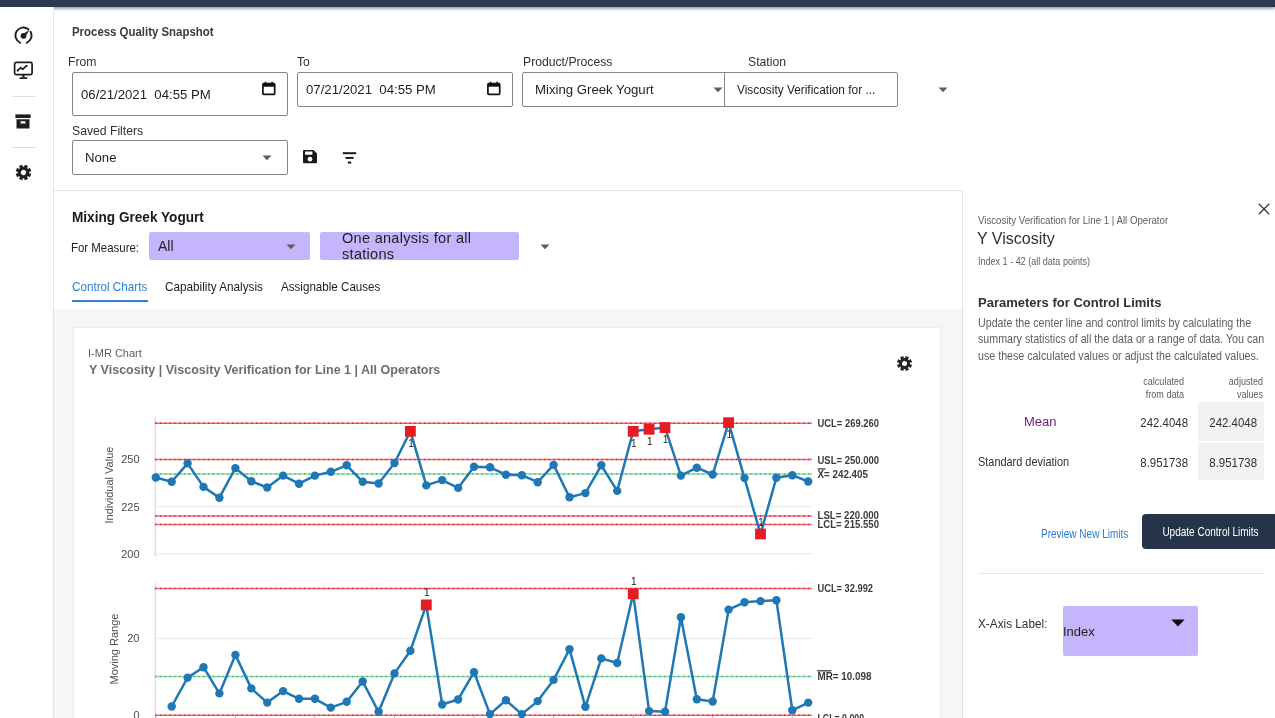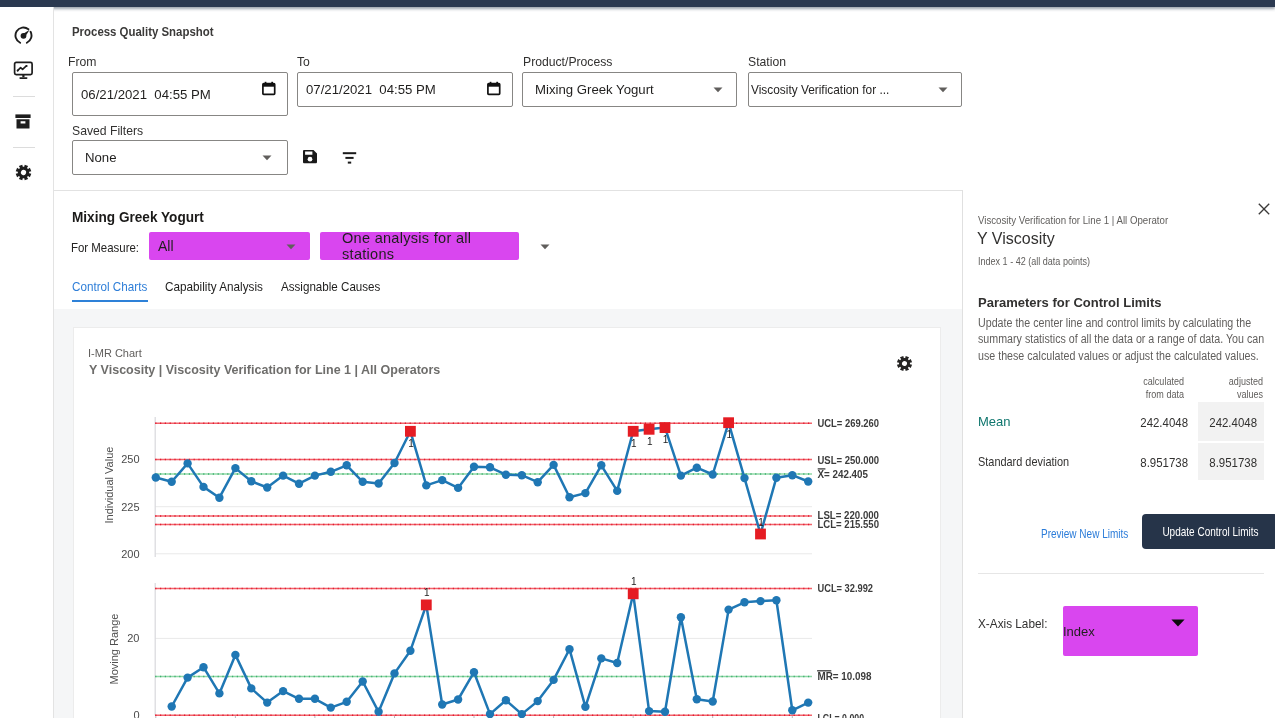--- a/index.html
+++ b/index.html
@@ -1,18 +1,18 @@
 <!DOCTYPE html>
 <html><head><meta charset="utf-8"><style>
 *{margin:0;padding:0;box-sizing:border-box}
 html,body{width:1275px;height:718px;overflow:hidden;background:#fff;font-family:"Liberation Sans",sans-serif}
 .a{position:absolute}
 .lbl{font-size:12.2px;color:#323130}
 .inp{background:#fff;border:1px solid #878684;border-radius:2px;font-size:13.2px;color:#201f1e;display:flex;align-items:center}
-.sel{background:#d946ef;border-radius:2px;font-size:12.8px;color:#201f1e;display:flex;align-items:center}
+.sel{background:#c4b5fd;border-radius:2px;font-size:12.8px;color:#201f1e;display:flex;align-items:center}
 svg{display:block}
 .n{white-space:nowrap}
 
 </style></head>
 <body>
 
 <div class="a" style="left:0;top:0;width:1275px;height:7px;background:#2b3950;box-shadow:0 2px 3px rgba(40,55,75,.45)"></div>
 
 <div class="a" style="left:0;top:7px;width:54px;height:711px;background:#fff;border-right:1px solid #e3e3e3"></div>
 <div class="a" style="left:13px;top:96px;width:22px;height:1px;background:#dcdcdc"></div>
@@ -60,21 +60,21 @@
  <rect x="9.3" y="0.8" width="1.7" height="2.6" fill="#111"></rect>
  <rect x="0.9" y="2.6" width="11.8" height="3.1" fill="#111"></rect>
  <rect x="0.9" y="2.6" width="11.8" height="10.7" rx="0.8" fill="none" stroke="#111" stroke-width="1.7"></rect>
 </svg>
 <div class="a lbl" style="left:523px;top:55px">Product/Process</div>
 <div class="a inp" style="left:522px;top:72px;width:215px;height:35px;padding-left:12px">Mixing Greek Yogurt</div>
 <svg class="a" style="left:713px;top:87px" width="10" height="6" viewBox="0 0 10 6">
     <polygon points="0.5,0.5 9.5,0.5 5,5.3" fill="#605e5c"></polygon>
   </svg>
 <div class="a lbl" style="left:748px;top:55px">Station</div>
-<div class="a inp" style="left:748px;top:72px;width:214px;height:35px;padding-left:2px">
+<div class="a inp" style="left:724px;top:72px;width:174px;height:35px;padding-left:12px">
     <span style="transform:scaleX(.9);transform-origin:0 50%;white-space:nowrap">Viscosity Verification for ...</span>
   </div>
 <svg class="a" style="left:938px;top:87px" width="10" height="6" viewBox="0 0 10 6">
     <polygon points="0.5,0.5 9.5,0.5 5,5.3" fill="#605e5c"></polygon>
   </svg>
 
 <div class="a lbl" style="left:72px;top:124px">Saved Filters</div>
 <div class="a inp" style="left:72px;top:140px;width:216px;height:35px;padding-left:12px">None</div>
 <svg class="a" style="left:262px;top:155px" width="10" height="6" viewBox="0 0 10 6">
     <polygon points="0.5,0.5 9.5,0.5 5,5.3" fill="#605e5c"></polygon>
@@ -272,21 +272,21 @@
 <div class="a n" style="left:978px;top:214px;font-size:11px;color:#605e5c;transform:scaleX(.88);transform-origin:0 0">Viscosity Verification for Line 1 | All Operator</div>
 <div class="a" style="left:977px;top:229.5px;font-size:16px;color:#323130">Y Viscosity</div>
 <div class="a n" style="left:978px;top:255px;font-size:11.3px;color:#605e5c;transform:scaleX(.80);transform-origin:0 0">Index 1 - 42 (all data points)</div>
 <div class="a" style="left:978px;top:295px;font-size:13px;font-weight:600;color:#323130">Parameters for Control Limits</div>
 <div class="a n" style="left:978px;top:315px;font-size:12px;line-height:16.4px;color:#605e5c;transform:scaleX(.89);transform-origin:0 0">Update the center line and control limits by calculating the<br>summary statistics of all the data or a range of data. You can<br>use these calculated values or adjust the calculated values.</div>
 
 <div class="a" style="left:1084px;top:374.5px;width:100px;text-align:right;font-size:11.3px;line-height:13px;color:#605e5c;transform:scaleX(.80);transform-origin:100% 0">calculated<br>from data</div>
 <div class="a" style="left:1163px;top:374.5px;width:100px;text-align:right;font-size:11.3px;line-height:13px;color:#605e5c;transform:scaleX(.80);transform-origin:100% 0">adjusted<br>values</div>
 
 <div class="a" style="left:1197.5px;top:402px;width:66.5px;height:39px;background:#f2f2f2"></div>
-<div class="a" style="left:978px;top:413.5px;font-size:13px;color:#0f766e">Mean</div>
+<div class="a" style="left:1024px;top:413.5px;font-size:13px;color:#701a75">Mean</div>
 <div class="a" style="left:1087.5px;top:414.5px;width:100px;text-align:right;font-size:13px;color:#323130;transform:scaleX(.88);transform-origin:100% 0">242.4048</div>
 <div class="a" style="left:1156.5px;top:414.5px;width:100px;text-align:right;font-size:13px;color:#323130;transform:scaleX(.88);transform-origin:100% 0">242.4048</div>
 
 <div class="a" style="left:1197.5px;top:442.5px;width:66.5px;height:37.5px;background:#f2f2f2"></div>
 <div class="a n" style="left:978px;top:453.5px;font-size:13px;color:#323130;transform:scaleX(.84);transform-origin:0 0">Standard deviation</div>
 <div class="a" style="left:1087.5px;top:454.5px;width:100px;text-align:right;font-size:13px;color:#323130;transform:scaleX(.88);transform-origin:100% 0">8.951738</div>
 <div class="a" style="left:1156.5px;top:454.5px;width:100px;text-align:right;font-size:13px;color:#323130;transform:scaleX(.88);transform-origin:100% 0">8.951738</div>
 
 <div class="a n" style="left:1041px;top:527px;font-size:12.5px;color:#2b7cd9;transform:scaleX(.80);transform-origin:0 0">Preview New Limits</div>
 <div class="a n" style="left:1142px;top:514px;width:136px;height:34.5px;background:#263449;border-radius:4px;color:#fff;font-size:13px;font-weight:400;display:flex;align-items:center;justify-content:center">

